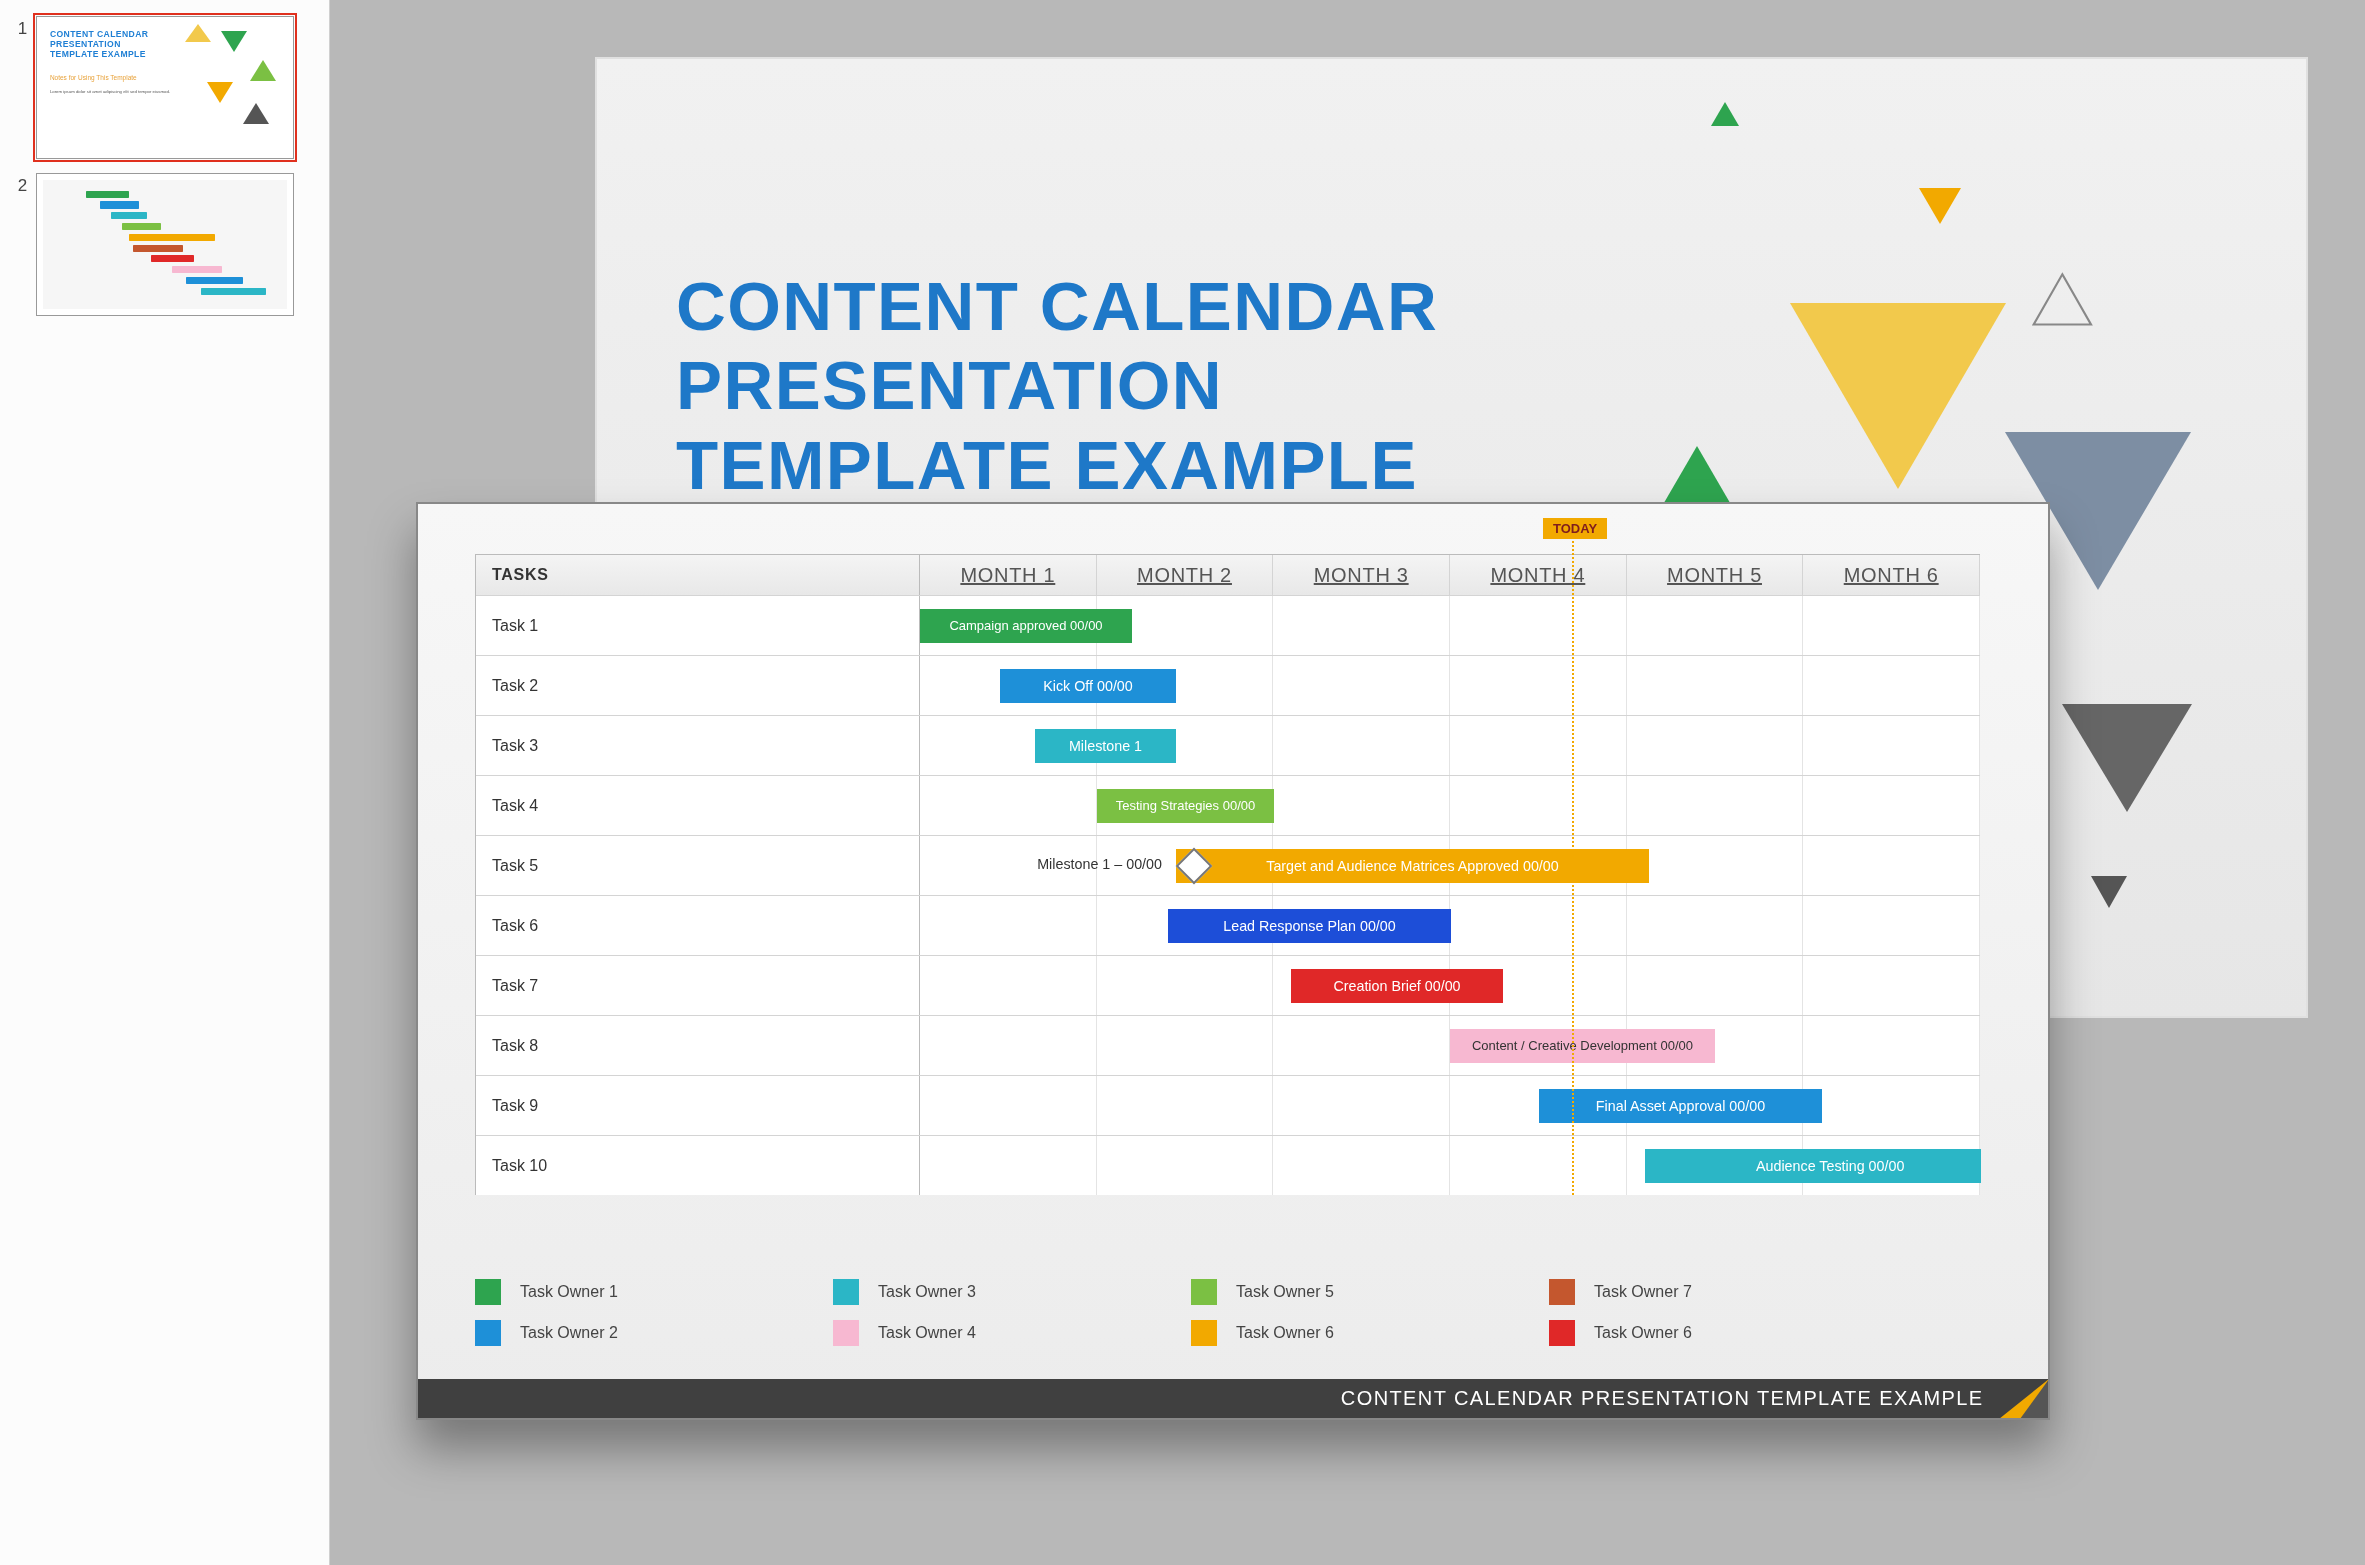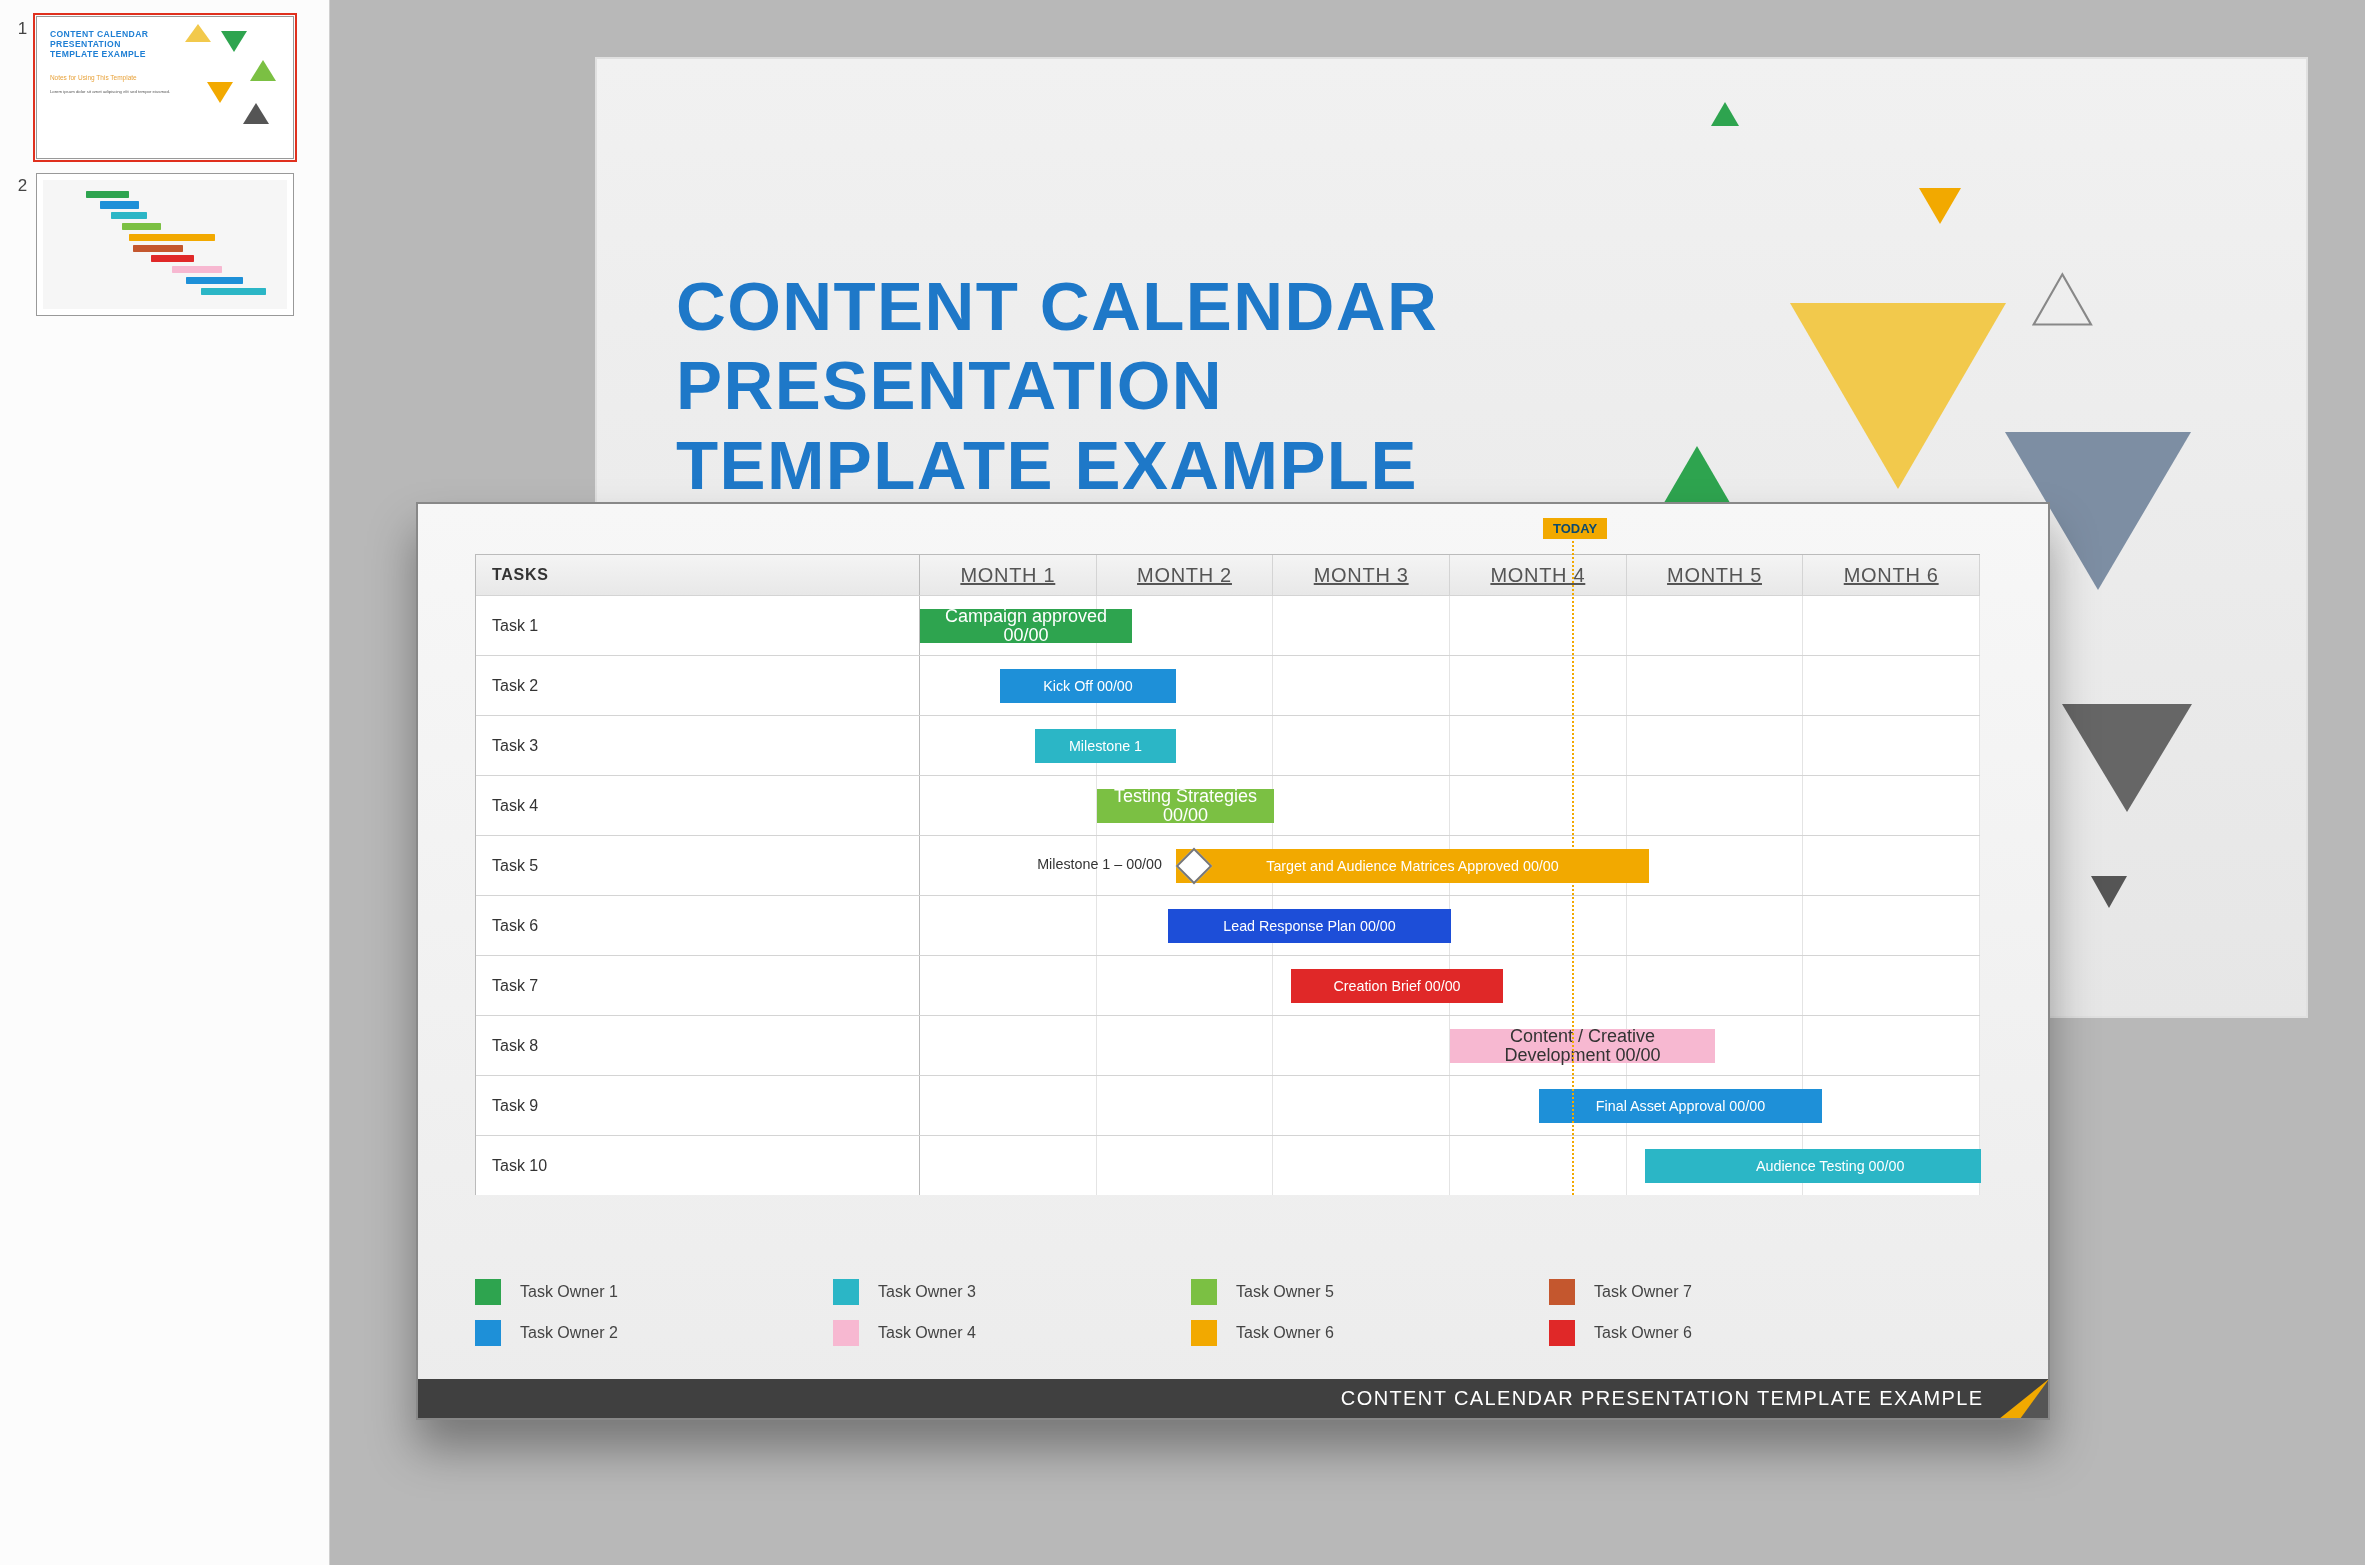--- a/index.html
+++ b/index.html
@@ -142,21 +142,21 @@
     left: 1154px; top: 14.3px;
     width: 0;
     height: 677px;
     border-left: 2.2px dotted #f2a900;
     z-index: 20;
   }
   .today-label {
     position: absolute;
     left: 1125px; top: 14.3px;
     background: #f2a900;
-    color: #0c4a6e;
+    color: #7f1d1d;
     font-size: 13px;
     font-weight: 700;
     padding: 2.9px 10px;
     z-index: 21;
   }
 
   
   .gantt {
     position: absolute;
     left: 57px; top: 50px;
@@ -238,21 +238,21 @@
   }
   .diamond {
     position:absolute;
     width:26px;height:26px;
     background:#fff;
     border:2.9px solid #777;
     transform: rotate(45deg);
     top: 16.5px;
     z-index:10;
   }
-  .bar.twoLine { font-size:18px; white-space:normal; }
+  .bar.twoLine { font-size:13px; white-space:normal; }
 
   
   .legend {
     position:absolute;
     left: 57px; bottom: 65px;
     width: 1434px;
     display:flex;
     flex-wrap:wrap;
   }
   .legend-item {

